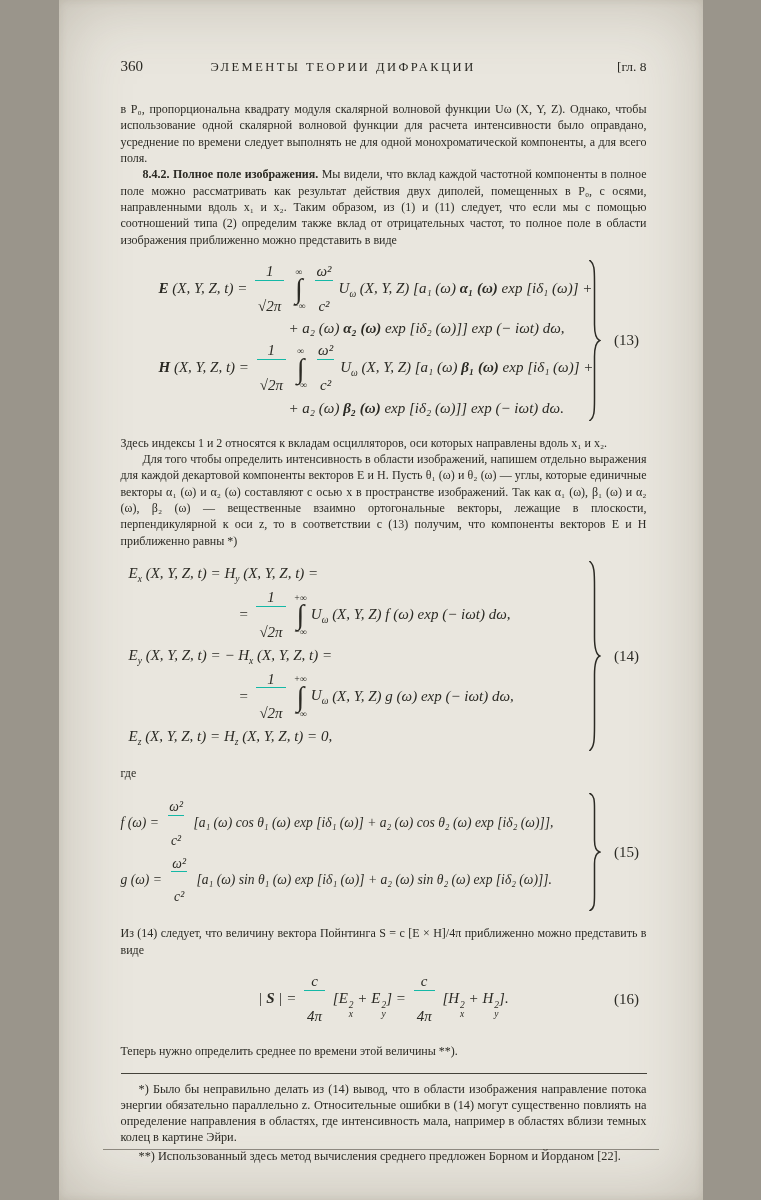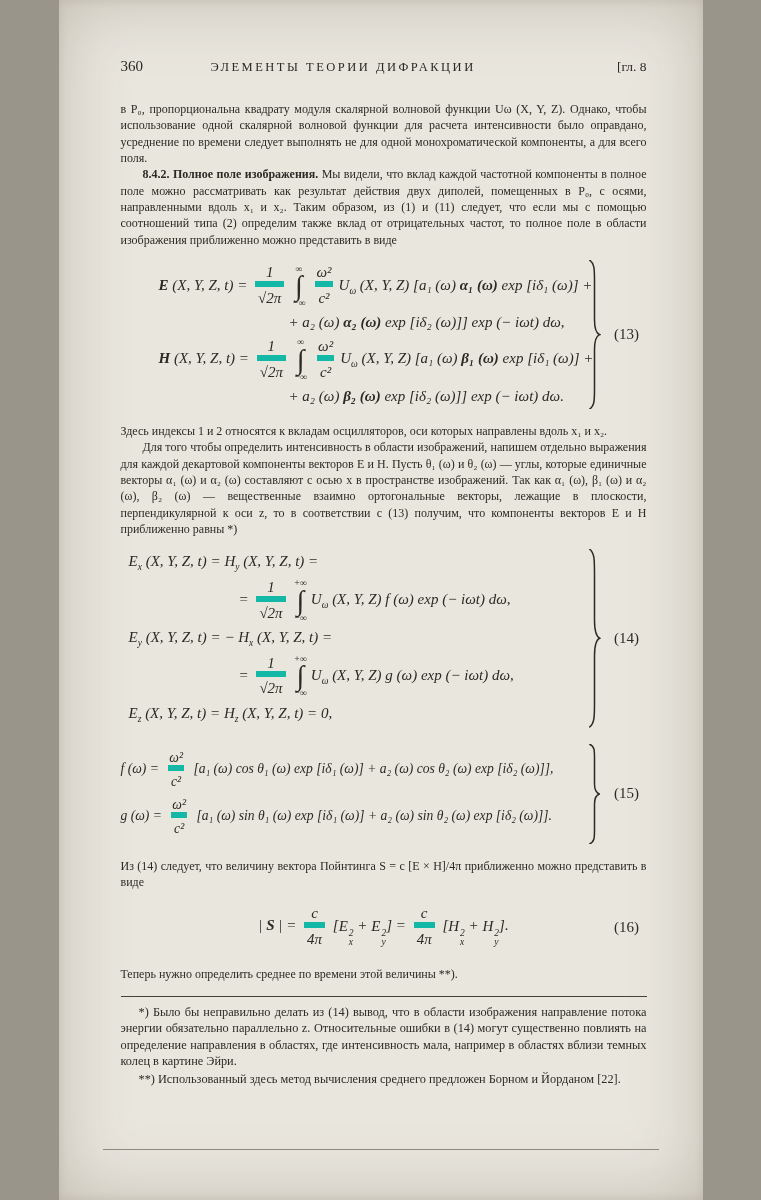--- a/index.html
+++ b/index.html
@@ -36,21 +36,21 @@
   .eq16-line{text-align:center;padding-left:40px;}
   .eq-brace{width:13px;align-self:stretch;margin:2px 6px 2px 4px;flex:0 0 auto;}
   .eq-label{flex:0 0 40px;text-align:center;font-size:15px;}
   
   .m-t{font-style:italic;}
   .m-b{font-weight:700;}
   .m-t sub{font-size:9.5px;font-style:italic;}
   .m-frac{display:inline-flex;flex-direction:column;align-items:center;text-align:center;
           vertical-align:middle;margin:0 4px;font-style:italic;line-height:1.05;}
   .m-num{padding:0 3px;}
-  .m-den{border-top:6px solid #14b8a6;padding:4px 3px 0 3px;text-align:center;}
+  .m-den{border-top:1px solid #14b8a6;padding:18px 3px 0 3px;text-align:center;}
   .m-int{display:inline-flex;flex-direction:column;align-items:center;vertical-align:middle;
          margin:0 4px;line-height:1;}
   .m-lim{font-size:9.5px;font-style:italic;line-height:1.1;}
   .m-isign{font-size:28px;line-height:.85;}
   .m-ss{display:inline-flex;flex-direction:column;align-items:flex-start;font-size:9.5px;
         line-height:1;vertical-align:-5px;margin-left:1px;font-style:italic;}
   
   .footnotes{margin-top:14px;border-top:1px solid #44423a;padding-top:7px;}
   .fn{margin:0 0 2px 0;font-size:12.3px;line-height:1.32;text-align:justify;text-indent:18px;}
   .page-bottom-rule{position:absolute;left:44px;right:44px;bottom:50px;border-top:1px solid rgba(70,64,52,.55);}
@@ -130,20 +130,21 @@
               <span class="m-lim">−∞</span>
             </span><span class="m-t"><span>U</span><sub>ω</sub></span><span class="m-t"> (X, Y, Z) g (ω) exp (− iωt) dω,</span></div>
         <div class="ml e14-0"><span class="m-t"><span>E</span><sub>z</sub></span><span class="m-t"> (X, Y, Z, t) = </span><span class="m-t"><span>H</span><sub>z</sub></span><span class="m-t"> (X, Y, Z, t) = 0,</span></div>
       </div>
       <svg class="eq-brace" viewBox="0 0 20 100" preserveAspectRatio="none">
         <path d="M2 0 C10 2 10 6 10 14 L10 40 C10 46 12 49 18 50 C12 51 10 54 10 60 L10 86 C10 94 10 98 2 100" fill="none" stroke="#2b2a24" stroke-width="1.5" vector-effect="non-scaling-stroke"></path>
       </svg>
       <div class="eq-label">(14)</div>
     </div>
 
+    <p class="body-par where">где</p>
 
     <div class="eq-row eq15">
       <div class="eq-lines">
         <div class="ml"><span class="m-t">f (ω) = </span><span class="m-frac">
               <span class="m-num">ω²</span>
               <span class="m-den">c²</span>
             </span><span class="m-t"> [a₁ (ω) cos θ₁ (ω) exp [iδ₁ (ω)] + a₂ (ω) cos θ₂ (ω) exp [iδ₂ (ω)]],</span></div>
         <div class="ml"><span class="m-t">g (ω) = </span><span class="m-frac">
               <span class="m-num">ω²</span>
               <span class="m-den">c²</span>

